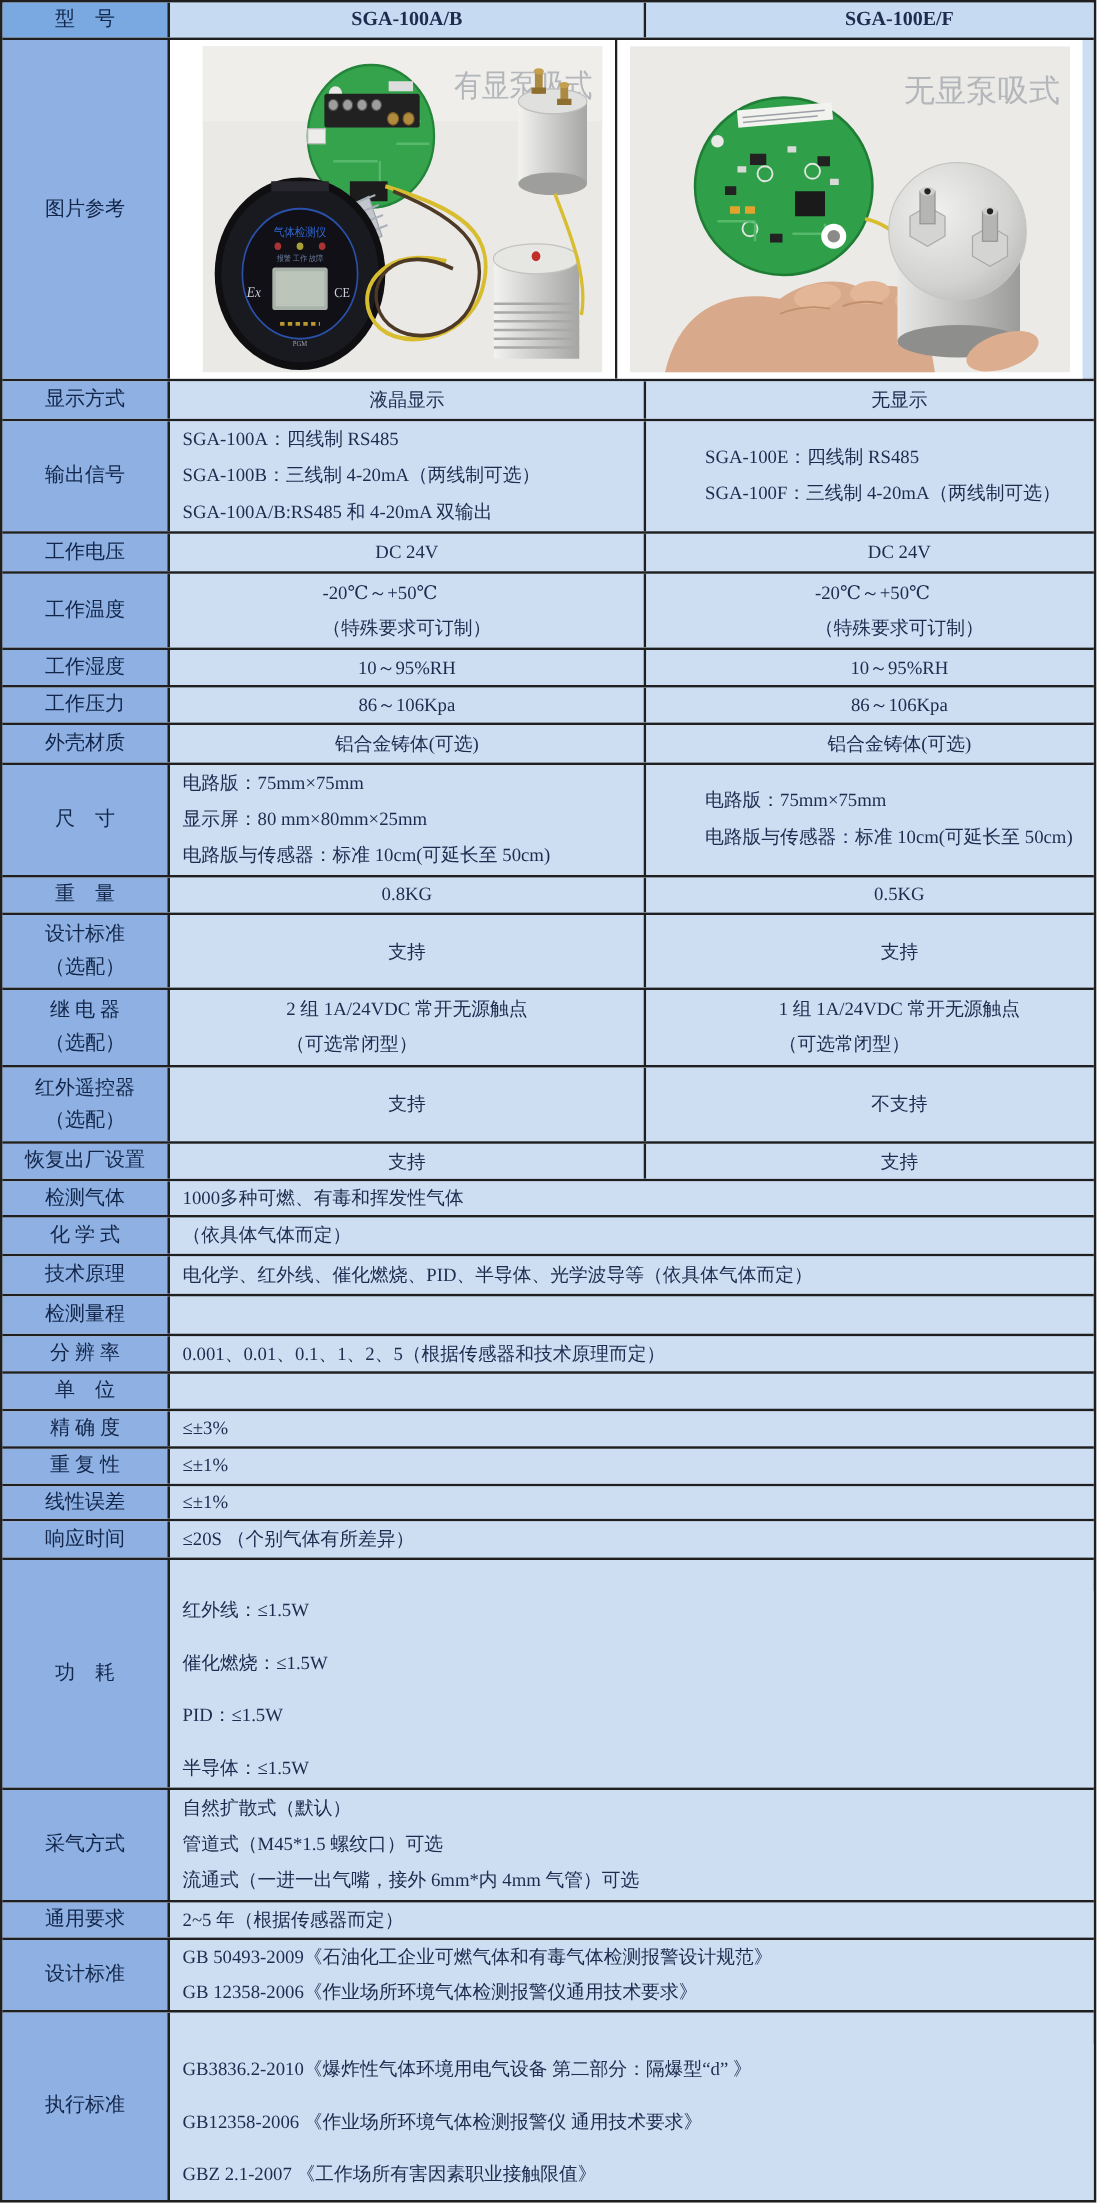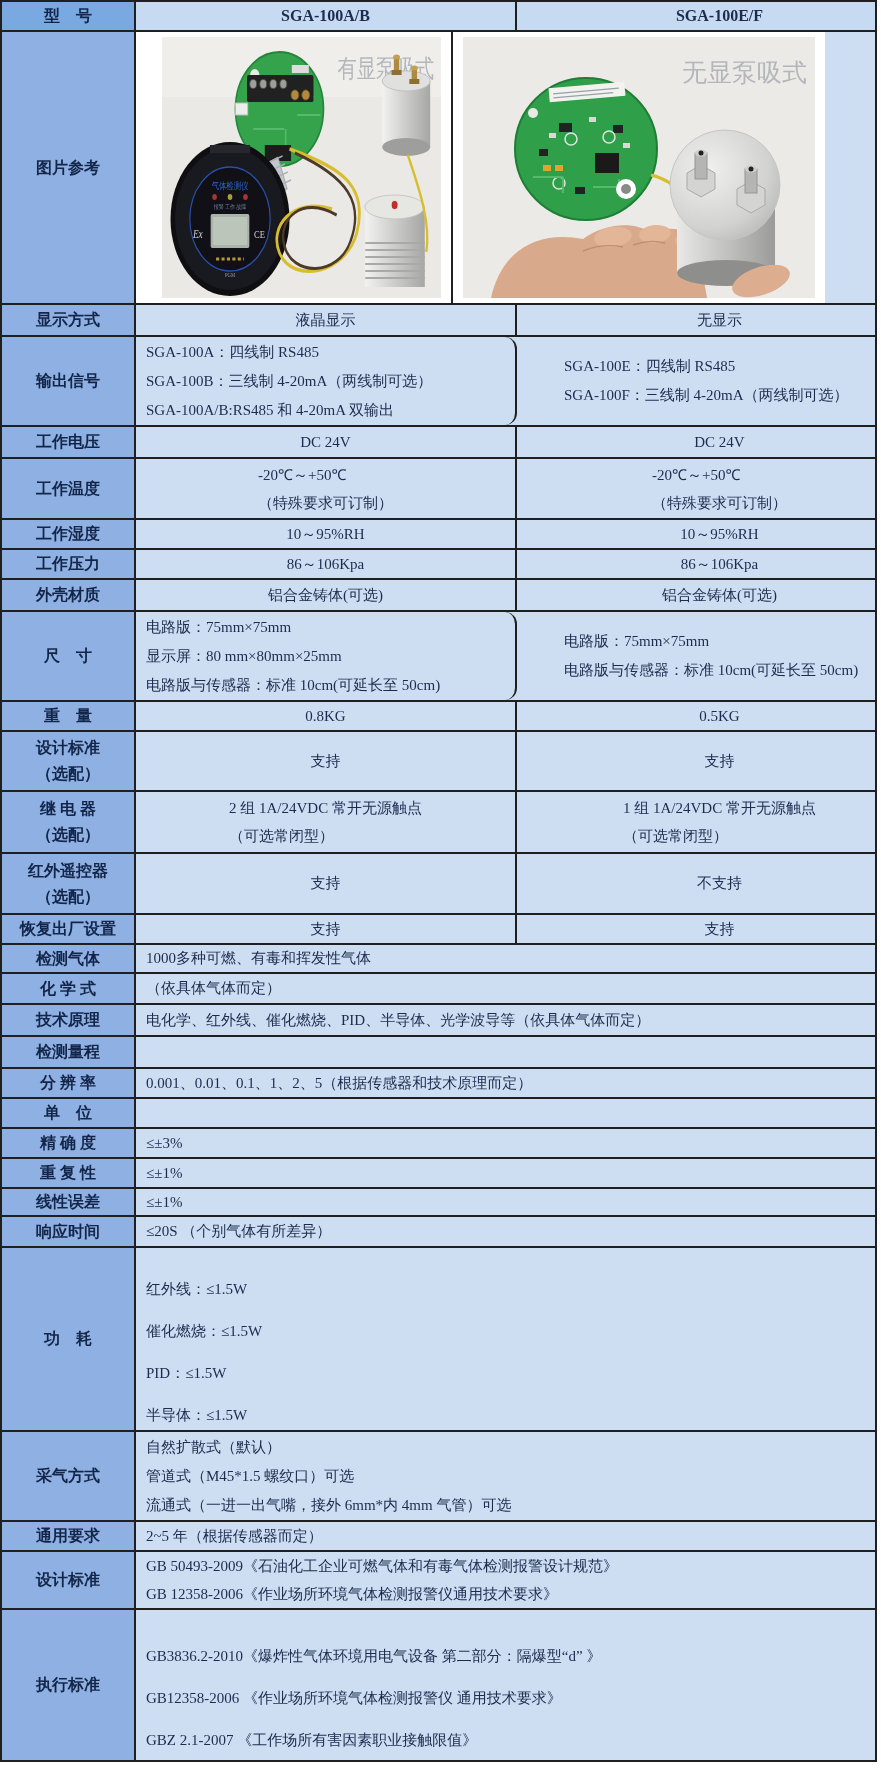--- a/index.html
+++ b/index.html
@@ -24,40 +24,40 @@
     background:var(--cell-bg);
   }
   .row{display:flex;border-bottom:2px solid var(--border);overflow:hidden;}
   .row:last-child{border-bottom:none;}
   .cell{display:flex;align-items:center;overflow:hidden;}
   .label{
     width:134px;flex:none;
     background:var(--label-bg);
     border-right:2px solid var(--border);
     justify-content:center;text-align:center;
-    font-weight:bold;font-size:16px;color:var(--label-text);
+    font-weight:normal;font-size:16px;color:var(--label-text);
     white-space:pre-line;line-height:26px;
   }
   .val{
     flex:1;background:var(--cell-bg);
-    font-size:15px;white-space:pre-line;font-family:Liberation Serif, serif;
+    font-size:15px;white-space:pre-line;
   }
   .val.a{width:381px;flex:none;border-right:2px solid var(--border);}
   .val.b{flex:1;padding-left:47px;}
   .center{justify-content:center;text-align:left;}
   .left{padding-left:10px;text-align:left;}
   .lh28{line-height:28px;}
-  .lh29{line-height:29px;border-radius:12px;}
+  .lh29{line-height:29px;}
   .lh30{line-height:42px;margin-top:25px;}
   
   .hdr .label{background:var(--header-label-bg);}
   .hdr .val{background:var(--header-val-bg);font-weight:bold;font-size:16px;justify-content:center;}
   
   .photo-cell{background:#ffffff;padding:5px 10px;}
-  .photo-cell.a{width:317px;flex:none;border-right:2px solid var(--border);padding-left:26px;}
+  .photo-cell.a{width:358px;flex:none;border-right:2px solid var(--border);padding-left:26px;}
   .photo-cell svg{width:100%;height:100%;display:block;}
 </style>
 </head>
 <body>
 
 <div class="tbl">
 
   <div class="row hdr" style="height:30px">
     <div class="cell label">型　号</div>
     <div class="cell val a">SGA-100A/B</div>

